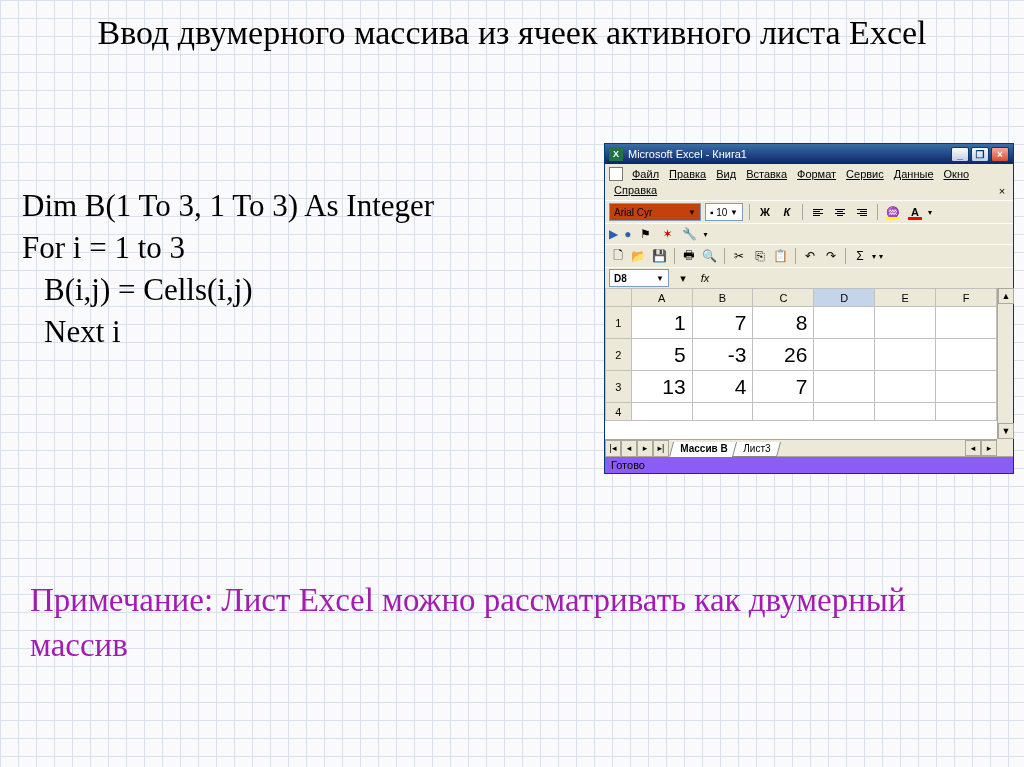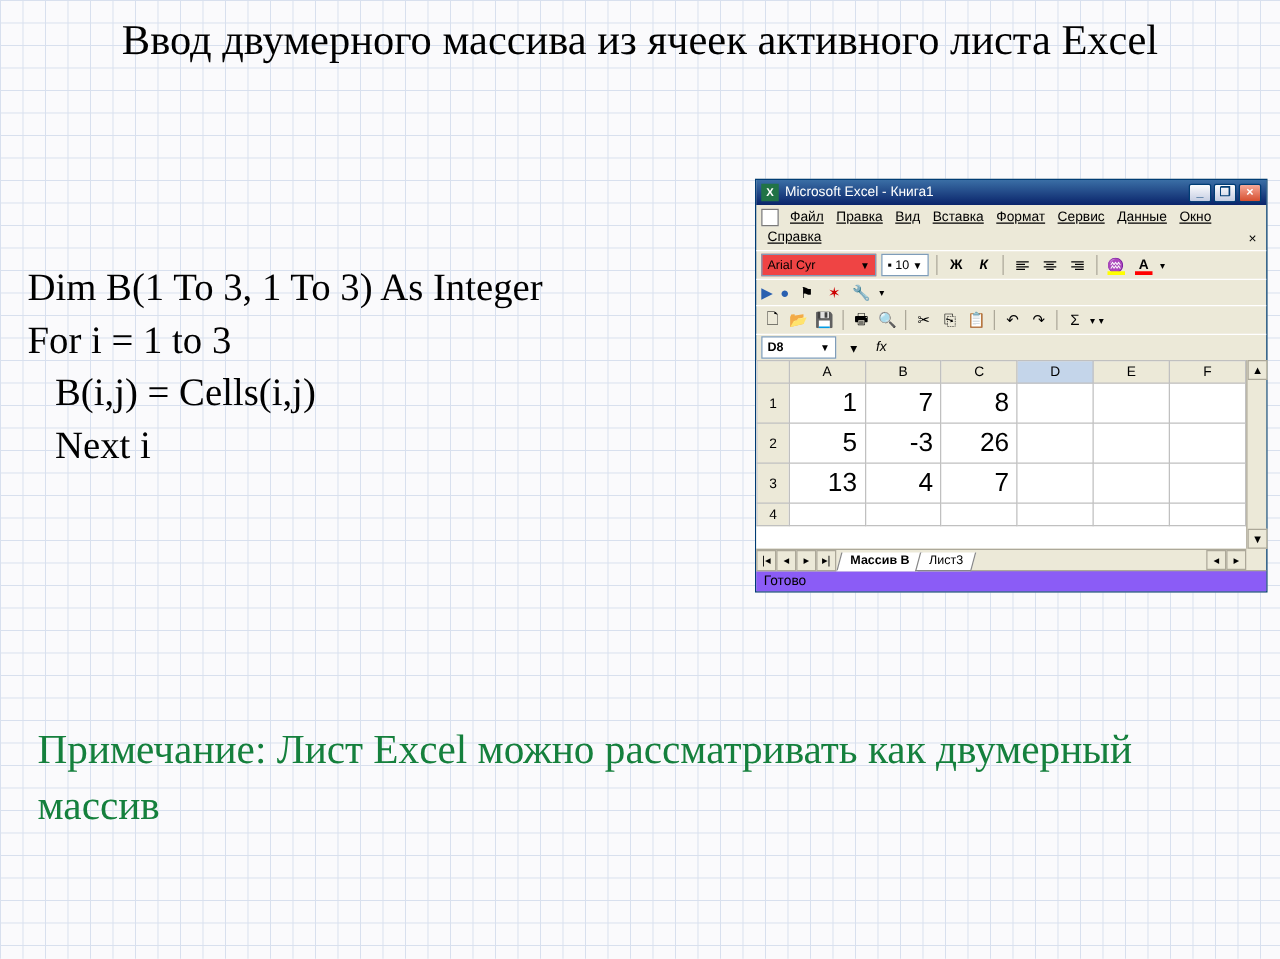--- a/index.html
+++ b/index.html
@@ -18,33 +18,33 @@
   .title {
     text-align: center;
     font-size: 34px;
     padding: 12px 30px 0 30px;
     line-height: 1.25;
     color: #000;
   }
   .code-block {
     position: absolute;
     left: 22px;
-    top: 209px;
+    top: 185px;
     font-size: 31px;
     line-height: 1.35;
     color: #000;
   }
   .indent { padding-left: 22px; }
   .note {
     position: absolute;
     left: 30px;
     top: 578px;
     font-size: 33px;
     line-height: 1.35;
-    color: #15803d;
+    color: #a21caf;
     width: 940px;
   }
   
   .excel {
     position: absolute;
     right: 10px;
     top: 143px;
     width: 410px;
     background: #ece9d8;
     border: 1px solid #003c74;
@@ -93,21 +93,21 @@
   .menu-item { padding: 2px 5px; cursor:default; }
   .menu-item u { text-decoration: underline; }
   .toolbar {
     display:flex; align-items:center;
     padding:2px 4px;
     border-top:1px solid #fff;
     gap:4px;
     font-size:11px;
   }
   .font-input {
-    background:#ef4444; border:1px solid #7f9db9;
+    background:#c2410c; border:1px solid #7f9db9;
     height:18px; width:92px; padding:0 4px; font-size:10px;
     display:flex; align-items:center; justify-content:space-between;
   }
   .font-size-input {
     background:#fff; border:1px solid #7f9db9;
     height:18px; width:38px; padding:0 4px; font-size:10px;
     display:flex; align-items:center; justify-content:space-between;
   }
   .drop-arrow { font-size:8px; color:#000; }
   .tb-btn {

